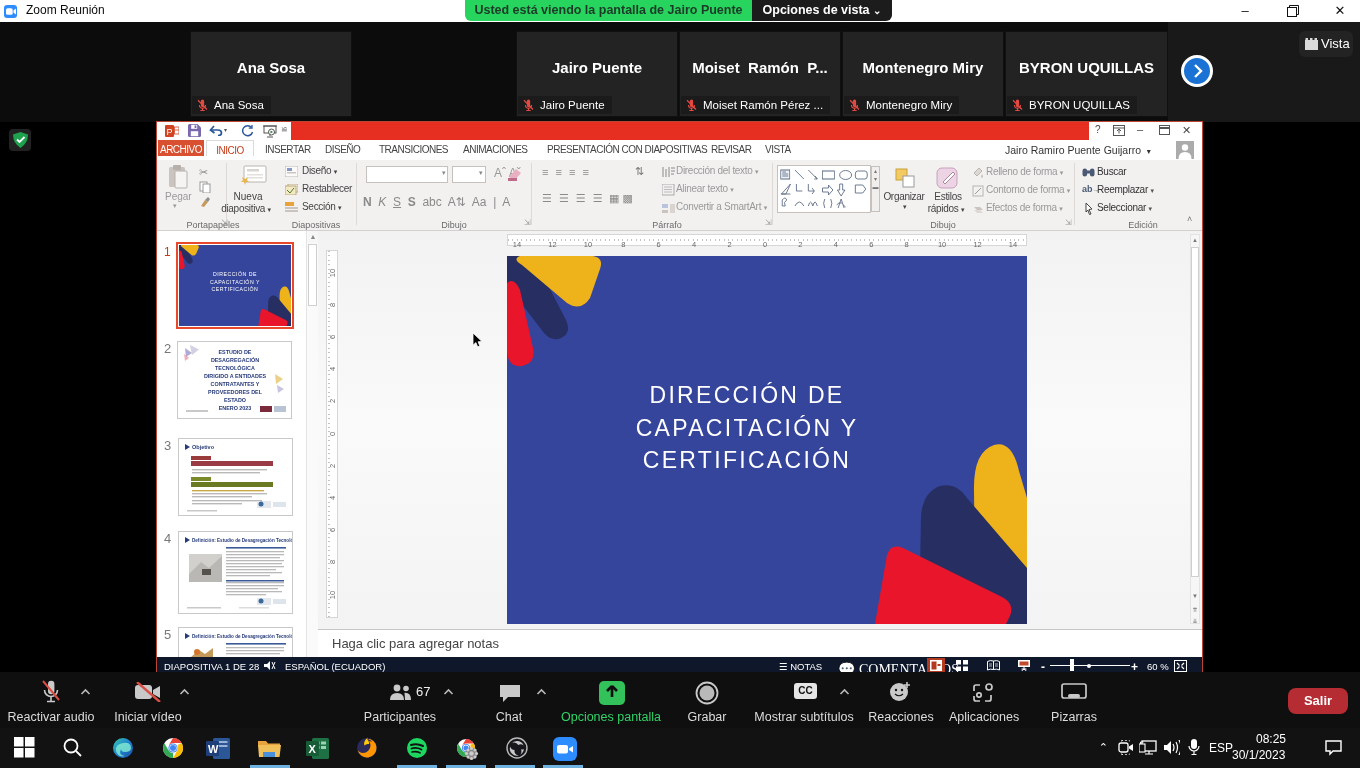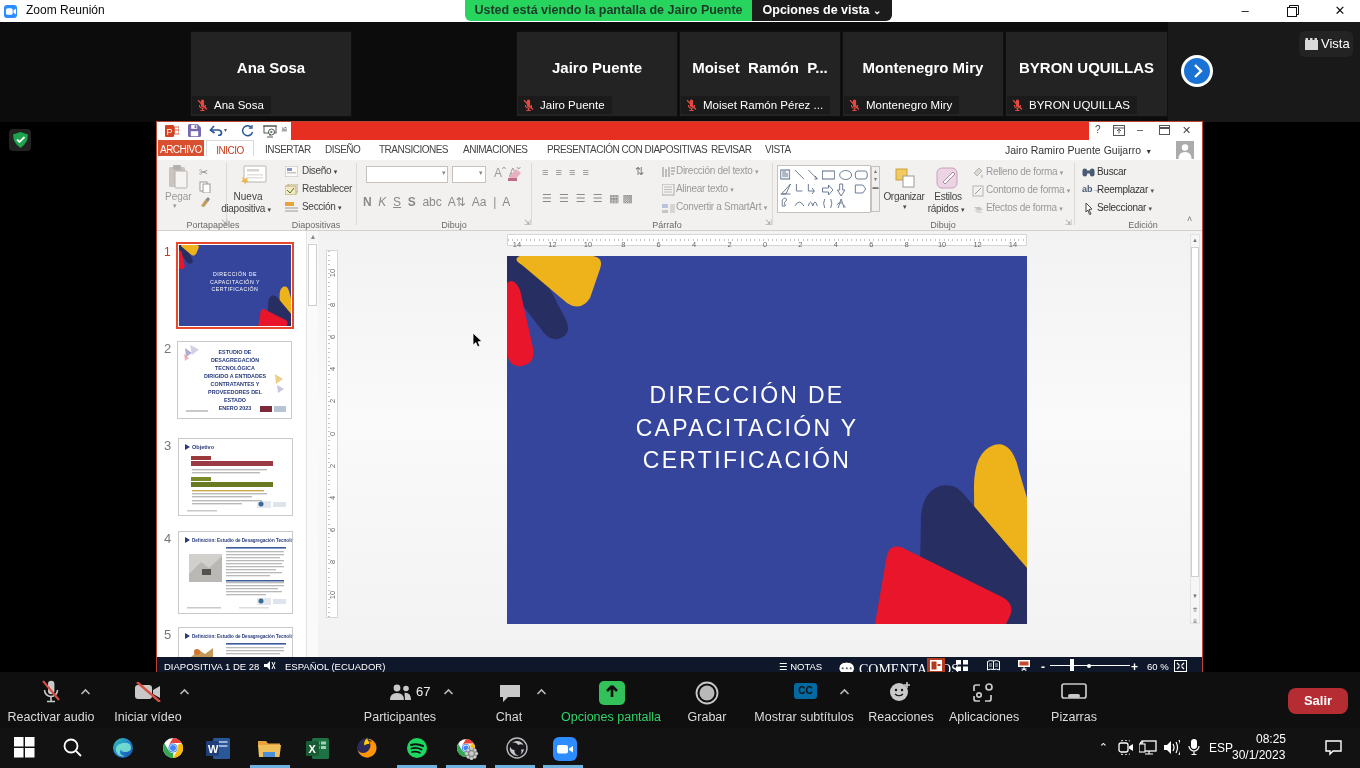--- a/index.html
+++ b/index.html
@@ -454,20 +454,21 @@
       </svg>
 
     <div class="abs" id="rscroll">
       <div style="position:absolute;left:0;top:0;width:8px;height:10px;color:#777;font-size:6px;text-align:center;line-height:10px;">▲</div>
       <div style="position:absolute;left:0;top:12px;width:8px;height:330px;background:#fff;border:1px solid #cfcfcf;"></div>
       <div style="position:absolute;left:0;top:356px;width:8px;height:10px;color:#777;font-size:6px;text-align:center;line-height:10px;">▼</div>
       <div style="position:absolute;left:0;top:370px;width:8px;height:10px;color:#777;font-size:6px;text-align:center;line-height:10px;">⇈</div>
       <div style="position:absolute;left:0;top:381px;width:8px;height:10px;color:#777;font-size:6px;text-align:center;line-height:10px;">⇊</div>
     </div>
 
+    <div class="abs" id="notes">Haga clic para agregar notas</div>
   </div>
   <div class="abs" id="thumbpane">
     <div style="position:absolute;left:7px;top:14px;color:#c43e1c;font-size:12px;">1</div>
     <div style="position:absolute;left:19px;top:11px;width:118px;height:87px;border:2px solid #e8492c;background:#fff;padding:1px;">
       <svg width="112" height="81" viewBox="0 0 112 81">
         <rect width="112" height="81" fill="#35459c"></rect>
         <path d="M 0.0 0.0 L 4.3 0.0 Q 6.5 0.4 7.3 2.4 L 13.4 14.5 Q 14.6 17.4 12.1 18.5 Q 9.9 19.4 8.2 17.4 L 0.0 6.8 Z" fill="#272f62"></path>
         <path d="M 2.6 0.0 L 18.1 0.0 Q 20.5 0.4 19.6 2.9 L 17.2 8.8 Q 15.3 11.7 12.5 9.9 L 3.0 2.0 Q 0.9 0.7 2.6 0.0 Z" fill="#eeb21b"></path>
         <path d="M 0.0 5.9 L 0.0 21.4 Q 0.4 24.7 3.2 24.2 Q 6.2 23.6 5.6 20.2 L 2.8 7.5 Q 1.5 4.6 0.0 5.9 Z" fill="#e8152b"></path>
         <path d="M 100.8 70.0 L 100.6 51.7 Q 100.4 43.1 104.9 41.6 Q 108.8 40.5 110.3 47.3 L 112.0 53.3 L 112.0 70.0 Z" fill="#eeb21b"></path>
@@ -668,21 +669,21 @@
   <svg style="position:absolute;left:599px;top:9px;" width="26" height="24" viewBox="0 0 26 24">
       <rect x="0" y="0" width="26" height="24" rx="5" fill="#33c159"></rect>
       <path d="M13 5 v11 M13 5 l-5 5 M13 5 l5 5" stroke="#0d0d0d" stroke-width="2.6" fill="none"></path>
     </svg>
   <div class="zbtn" style="left:551px;top:38px;width:120px;color:#31d268;">Opciones pantalla</div>
   <svg style="position:absolute;left:695px;top:9px;" width="24" height="24" viewBox="0 0 24 24">
       <circle cx="12" cy="12" r="10.5" fill="none" stroke="#c9c9c9" stroke-width="1.8"></circle>
       <circle cx="12" cy="12" r="7.5" fill="#b9b9b9"></circle>
     </svg>
   <div class="zbtn" style="left:681px;top:38px;width:52px;">Grabar</div>
-  <div style="position:absolute;left:794px;top:11px;width:23px;height:16px;background:#0369a1;border-radius:3px;color:#111;font-weight:bold;font-size:10px;text-align:center;line-height:16px;">CC</div>
+  <div style="position:absolute;left:794px;top:11px;width:23px;height:16px;background:#e5e5e5;border-radius:3px;color:#111;font-weight:bold;font-size:10px;text-align:center;line-height:16px;">CC</div>
   <svg style="position:absolute;left:839px;top:16px;" width="11" height="8" viewBox="0 0 11 8">
       <path d="M1.5 6 L5.5 2 L9.5 6" stroke="#b9b9b9" stroke-width="1.6" fill="none"></path>
     </svg>
   <div class="zbtn" style="left:752px;top:38px;width:104px;">Mostrar subtítulos</div>
   <svg style="position:absolute;left:888px;top:9px;" width="24" height="22" viewBox="0 0 24 22">
       <circle cx="11" cy="11" r="9" fill="#c9c9c9"></circle>
       <circle cx="8" cy="9" r="1.2" fill="#111"></circle>
       <circle cx="14" cy="9" r="1.2" fill="#111"></circle>
       <path d="M7 13 q4 3.5 8 0" stroke="#111" stroke-width="1.2" fill="none"></path>
       <path d="M19 1 v6 M16 4 h6" stroke="#c9c9c9" stroke-width="1.6"></path>

